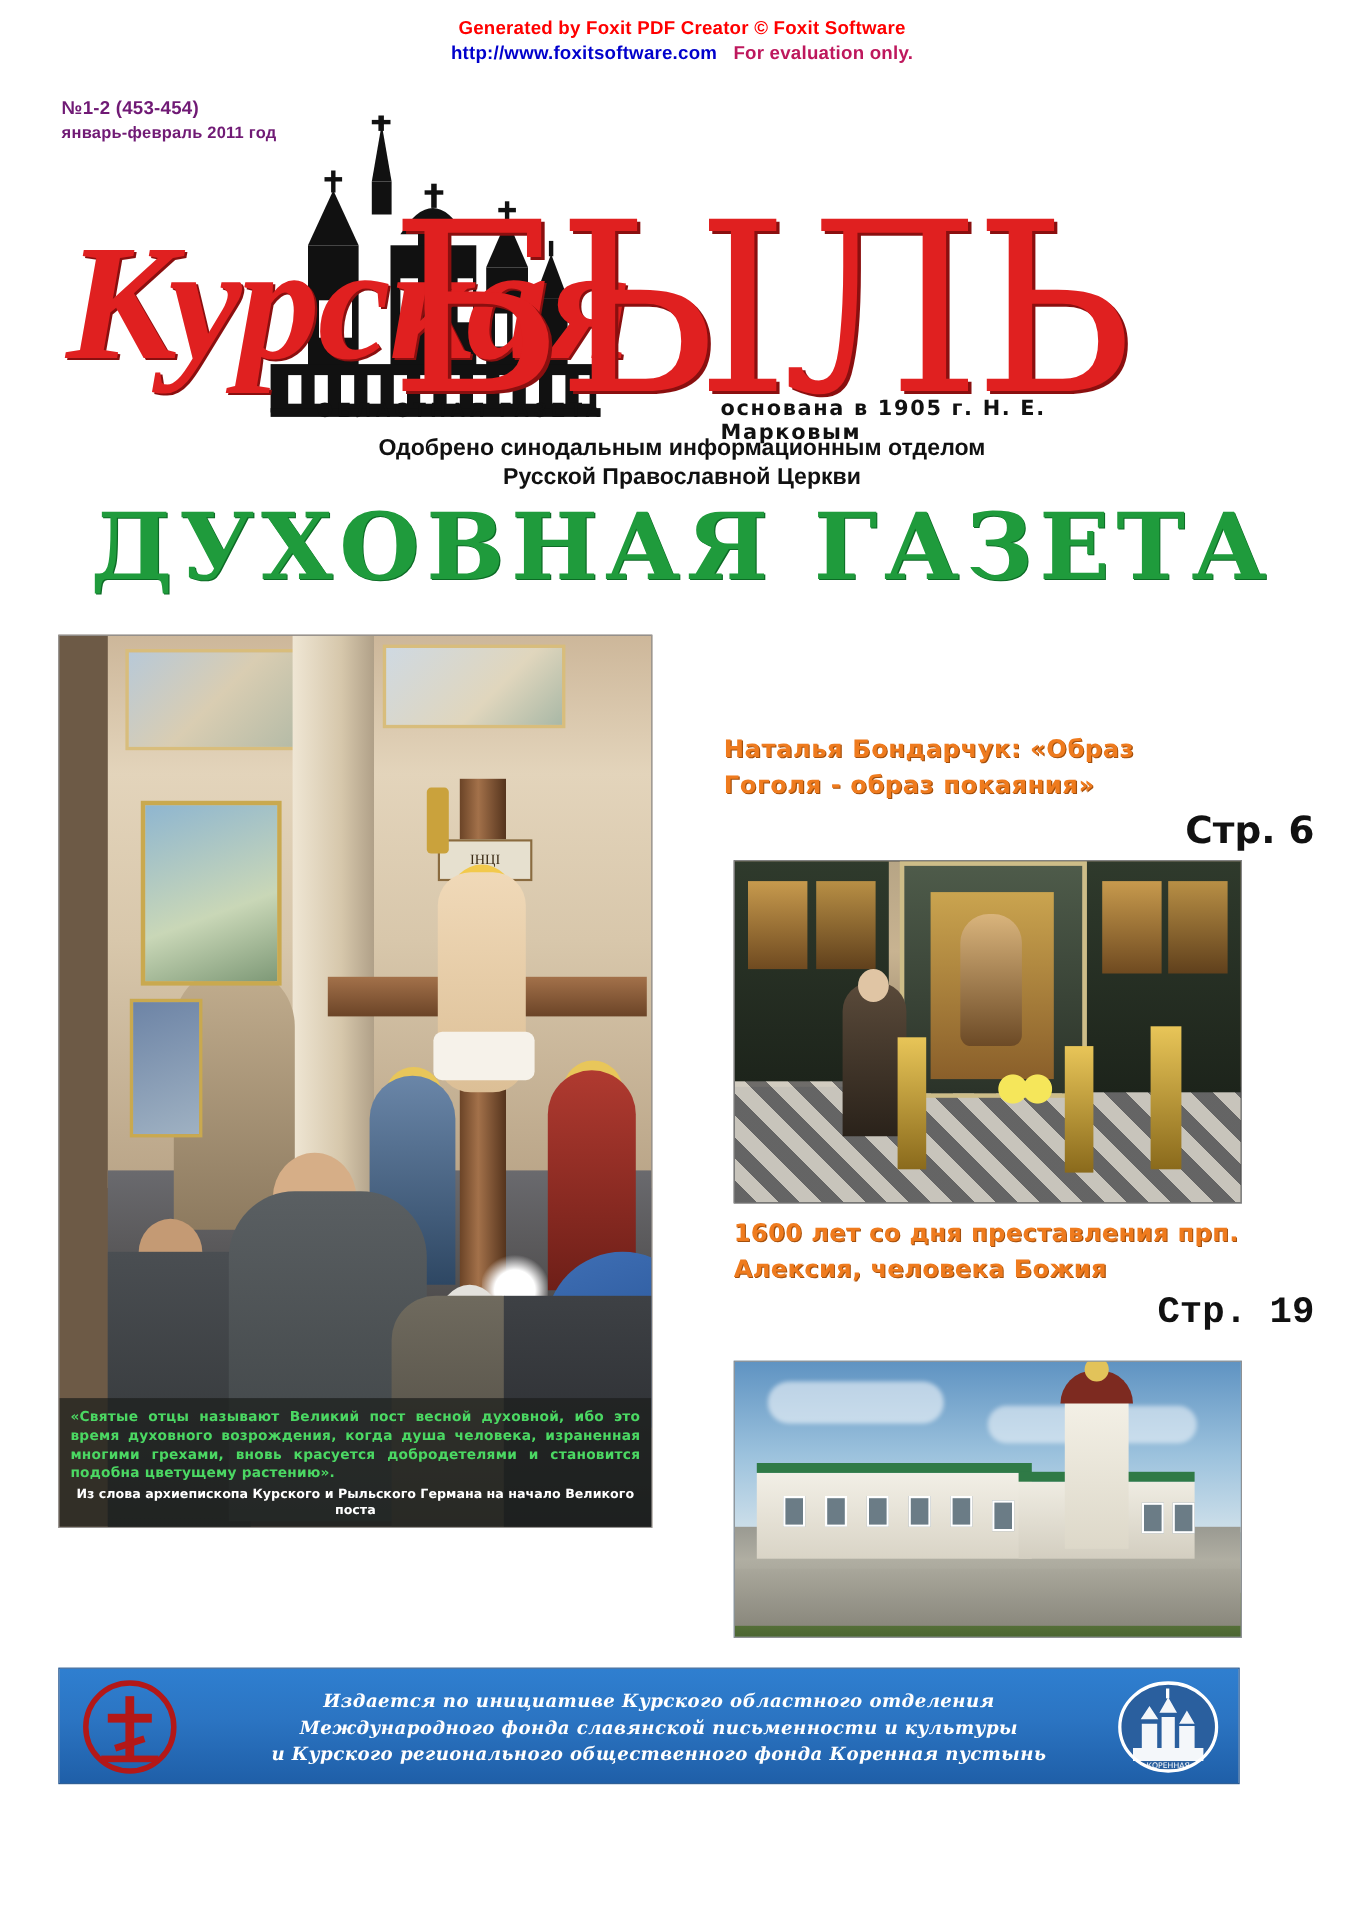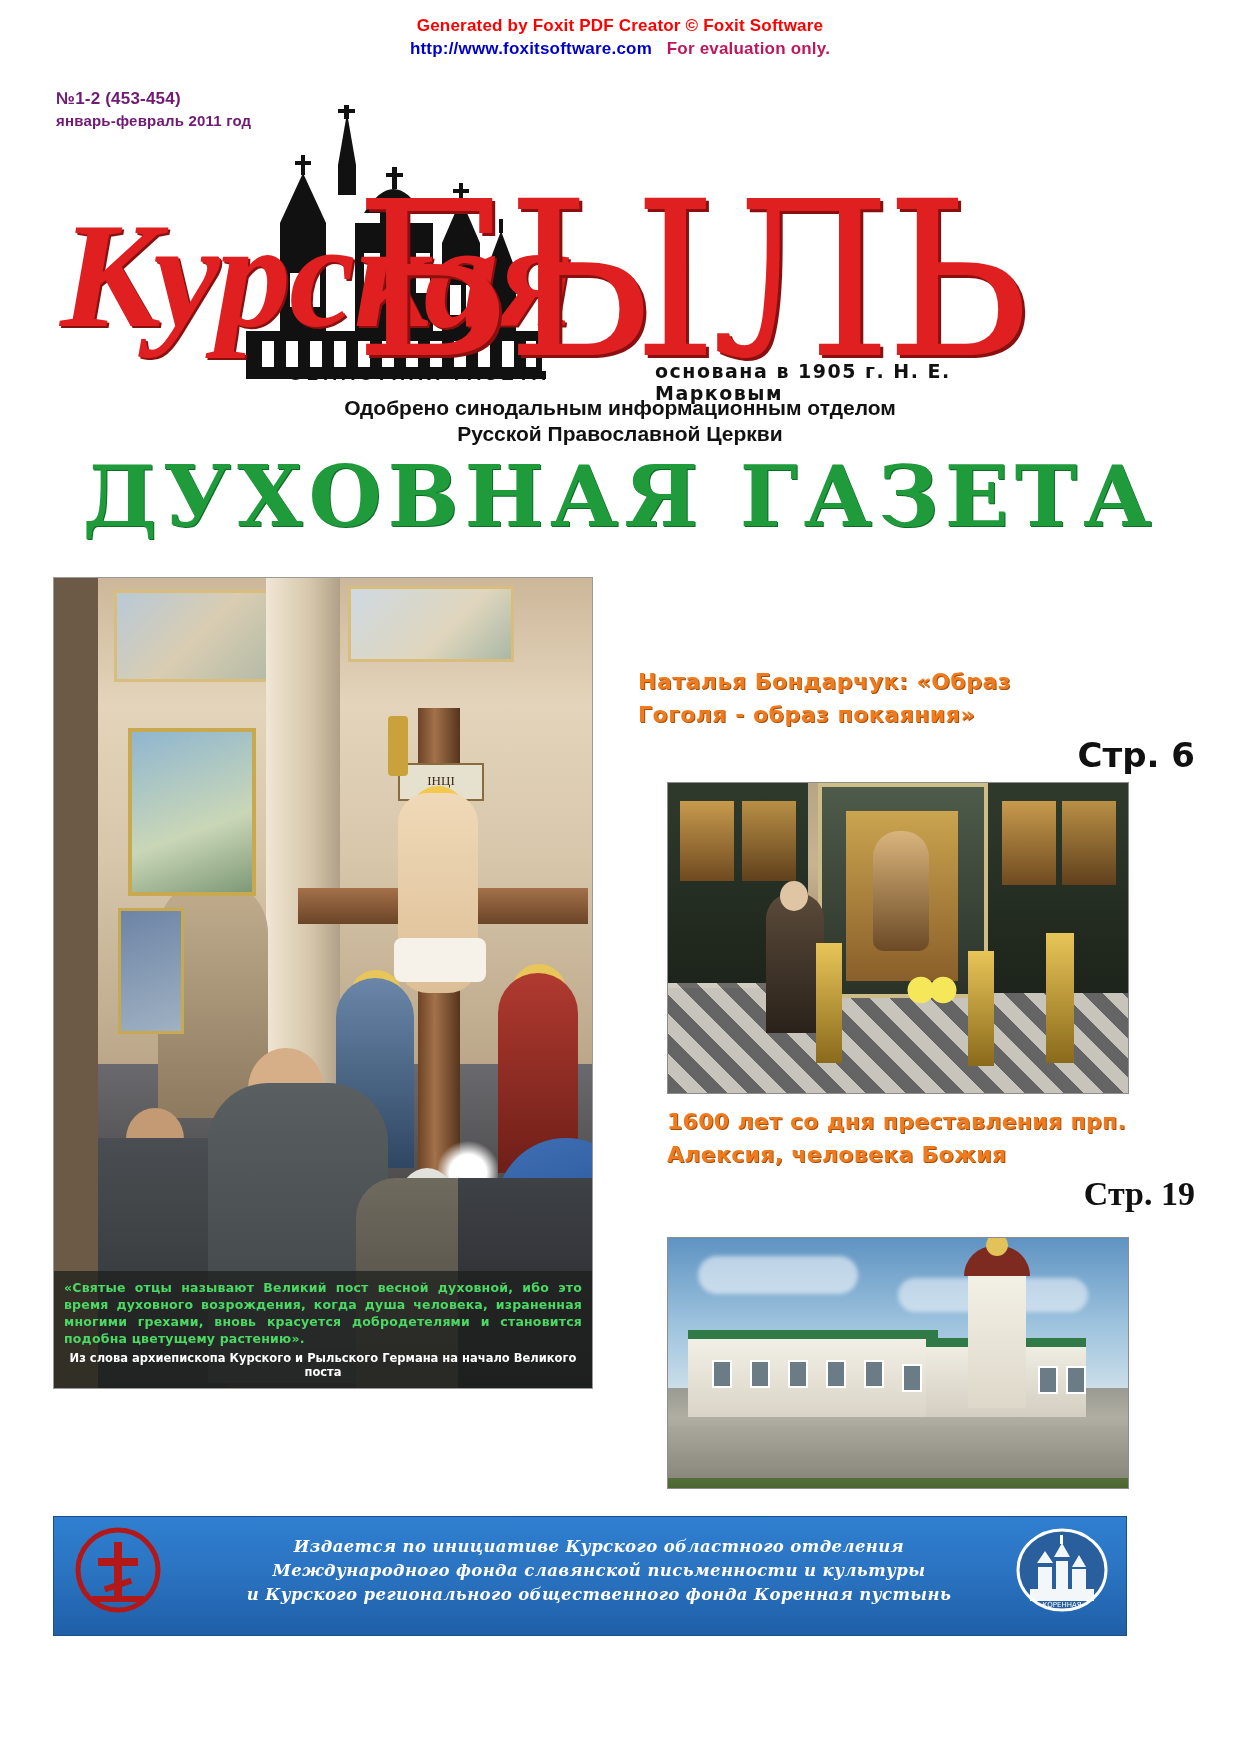--- a/index.html
+++ b/index.html
@@ -316,21 +316,21 @@
     font-size: 11.5px;
     font-weight: bold;
     margin-top: 4px;
     text-align: center;
     font-family: "DejaVu Sans", sans-serif;
   }
 
   
   .teaser1 {
     position: absolute;
-    left: 638px;
+    left: 658px;
     top: 665px;
     width: 460px;
     font-family: "DejaVu Sans", sans-serif;
     font-weight: bold;
     font-size: 22px;
     line-height: 33px;
     color: #ef7b1e;
     letter-spacing: 0.5px;
     text-shadow: 1px 1px 0 #a34f0c;
   }
@@ -439,21 +439,21 @@
     font-size: 22px;
     line-height: 33px;
     color: #ef7b1e;
     letter-spacing: 0.3px;
     text-shadow: 1px 1px 0 #a34f0c;
   }
   .page-ref2 {
     position: absolute;
     right: 45px;
     top: 1175px;
-    font-family: Liberation Serif, serif;
+    font-family: Liberation Mono, monospace;
     font-weight: bold;
     font-size: 34px;
     color: #111;
   }
   .photo3 {
     position: absolute;
     left: 667px;
     top: 1237px;
     width: 460px;
     height: 250px;
@@ -512,21 +512,21 @@
     position: absolute; left: 0; bottom: 10px; width: 100%; height: 52px;
     background: linear-gradient(180deg,#a9a79b,#8a887d);
   }
 
   
   .footer {
     position: absolute;
     left: 53px;
     top: 1516px;
     width: 1074px;
-    height: 120px;
+    height: 106px;
     background: linear-gradient(180deg,#2f7fd0 0%, #2b74c2 45%, #1f5fa8 100%);
     border: 1px solid #1b4f8c;
     box-sizing: border-box;
   }
   .footer-text {
     position: absolute;
     left: 150px;
     top: 18px;
     width: 790px;
     text-align: center;

